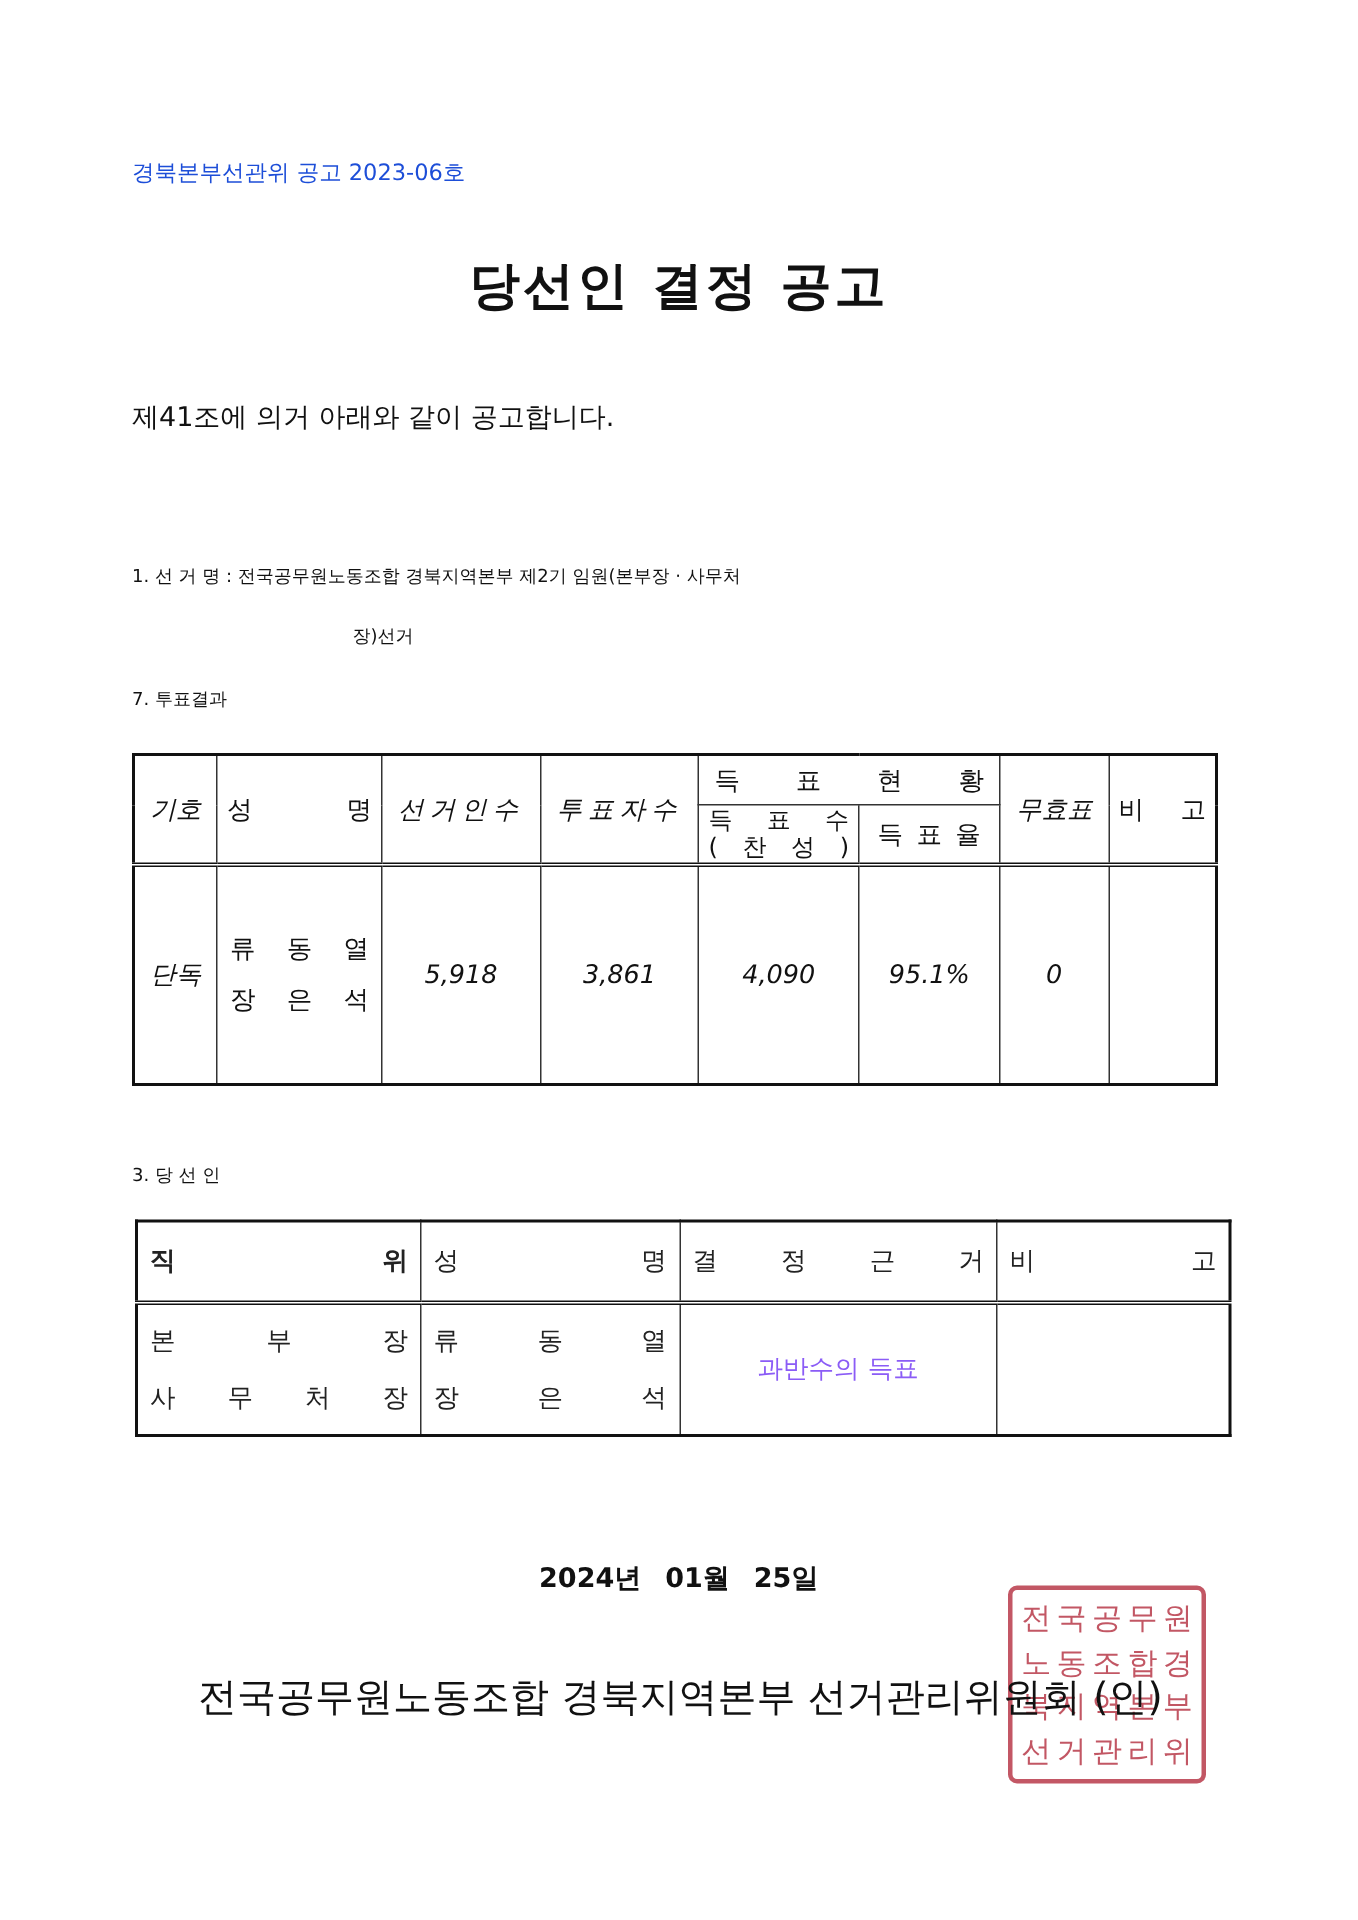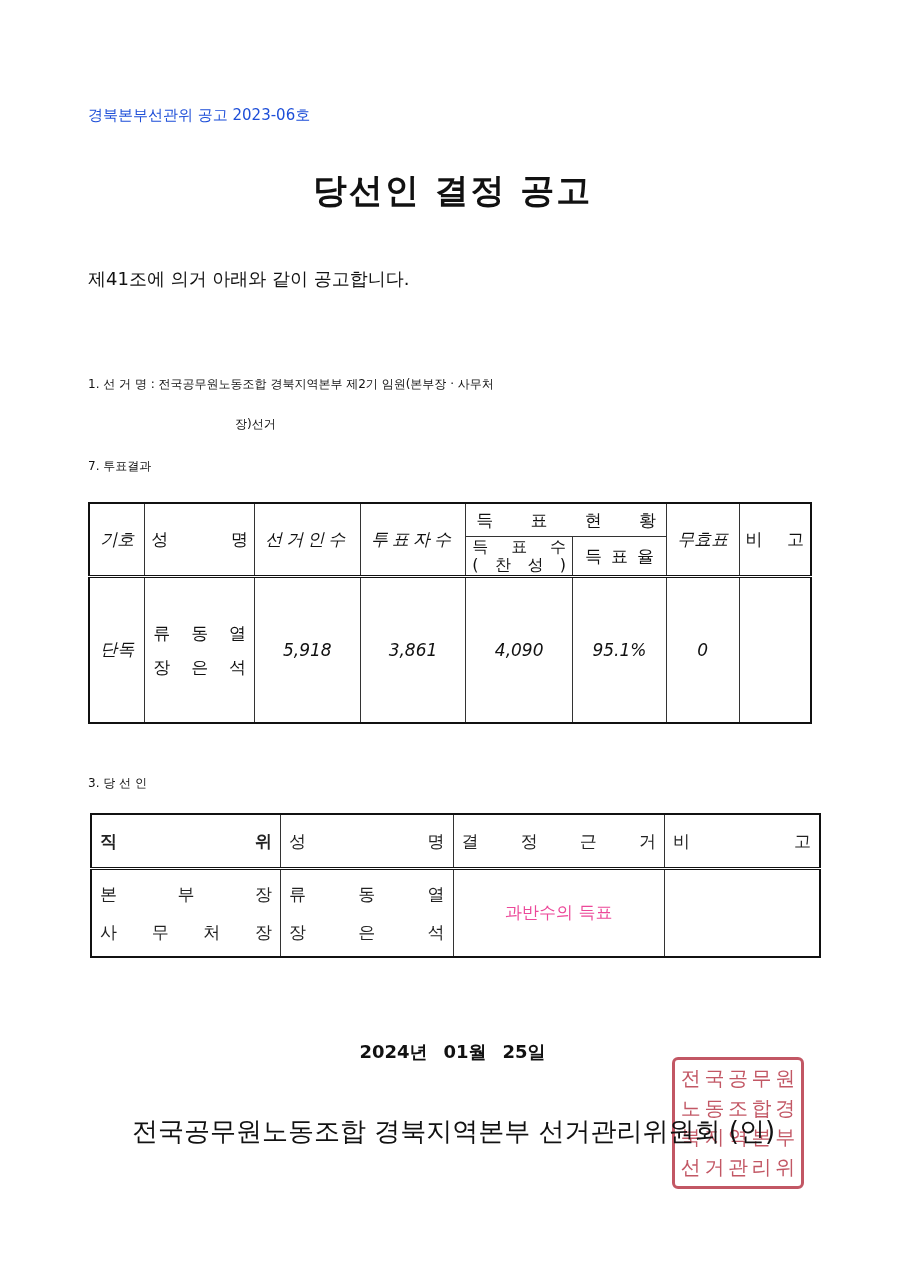--- a/index.html
+++ b/index.html
@@ -197,21 +197,21 @@
             <span>류</span>
             <span>동</span>
             <span>열</span>
           </div>
       <div class="row-line">
             <span>장</span>
             <span>은</span>
             <span>석</span>
           </div>
     </td>
-    <td style="text-align:center;font-size:17px;color:#ec4899">과반수의 득표</td>
+    <td style="text-align:center;font-size:17px;color:#8b5cf6">과반수의 득표</td>
     <td></td>
   </tr>
 </tbody>
   </table>
 
 <div class="abs date">
   <span>2024년</span><span>01월</span><span>25일</span>
 </div>
 
 <div class="abs seal">

